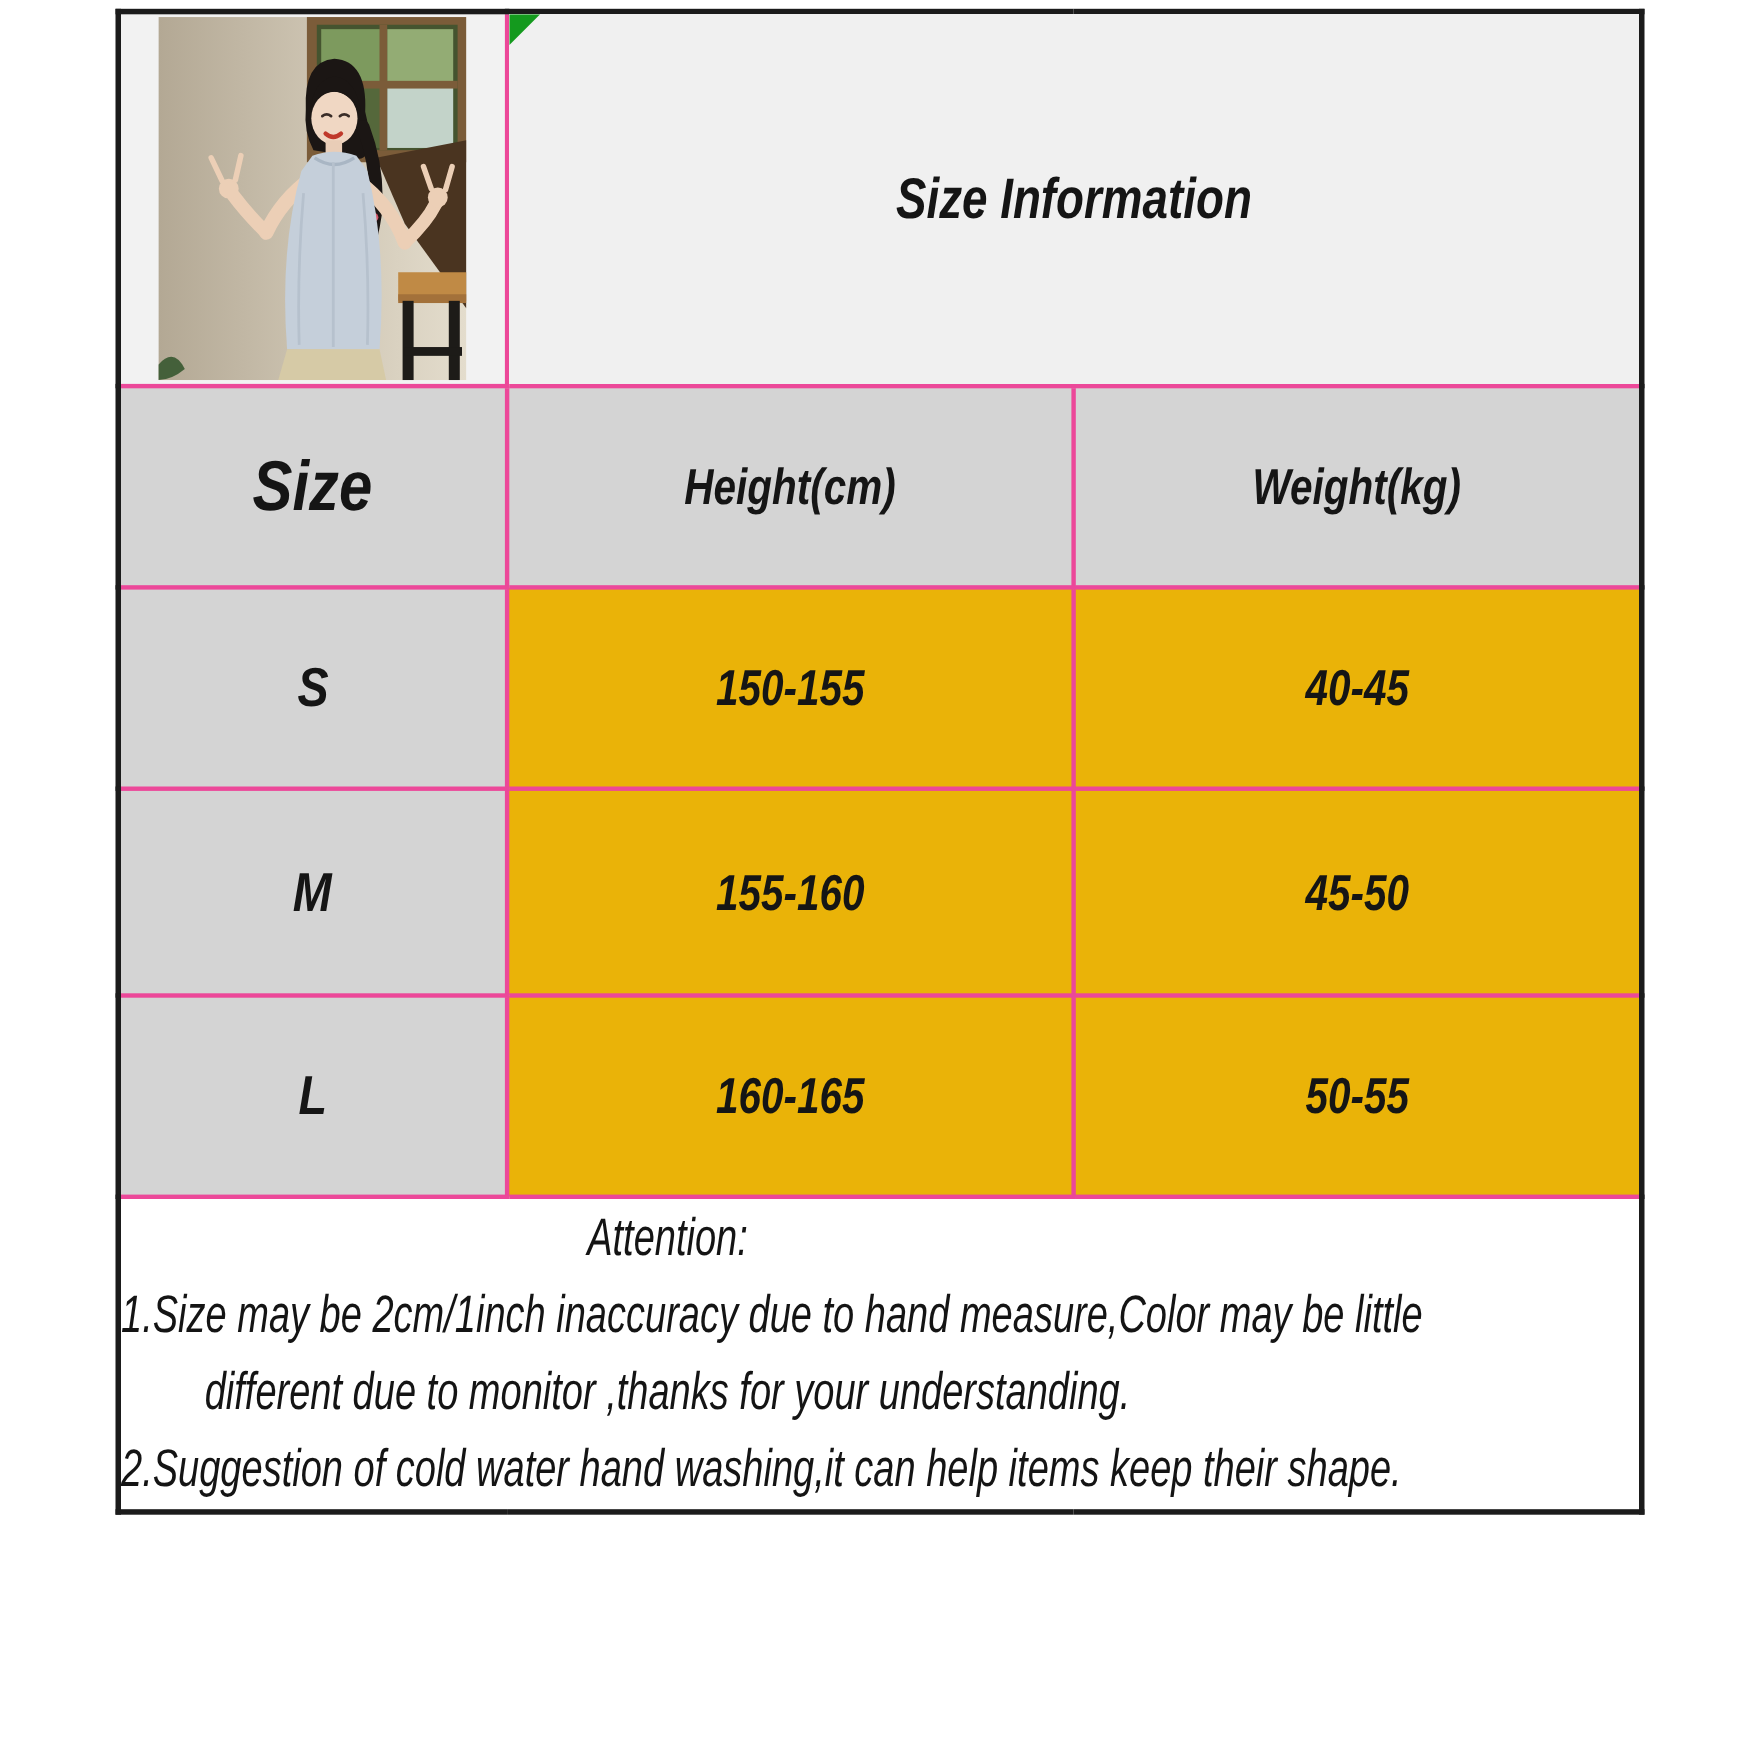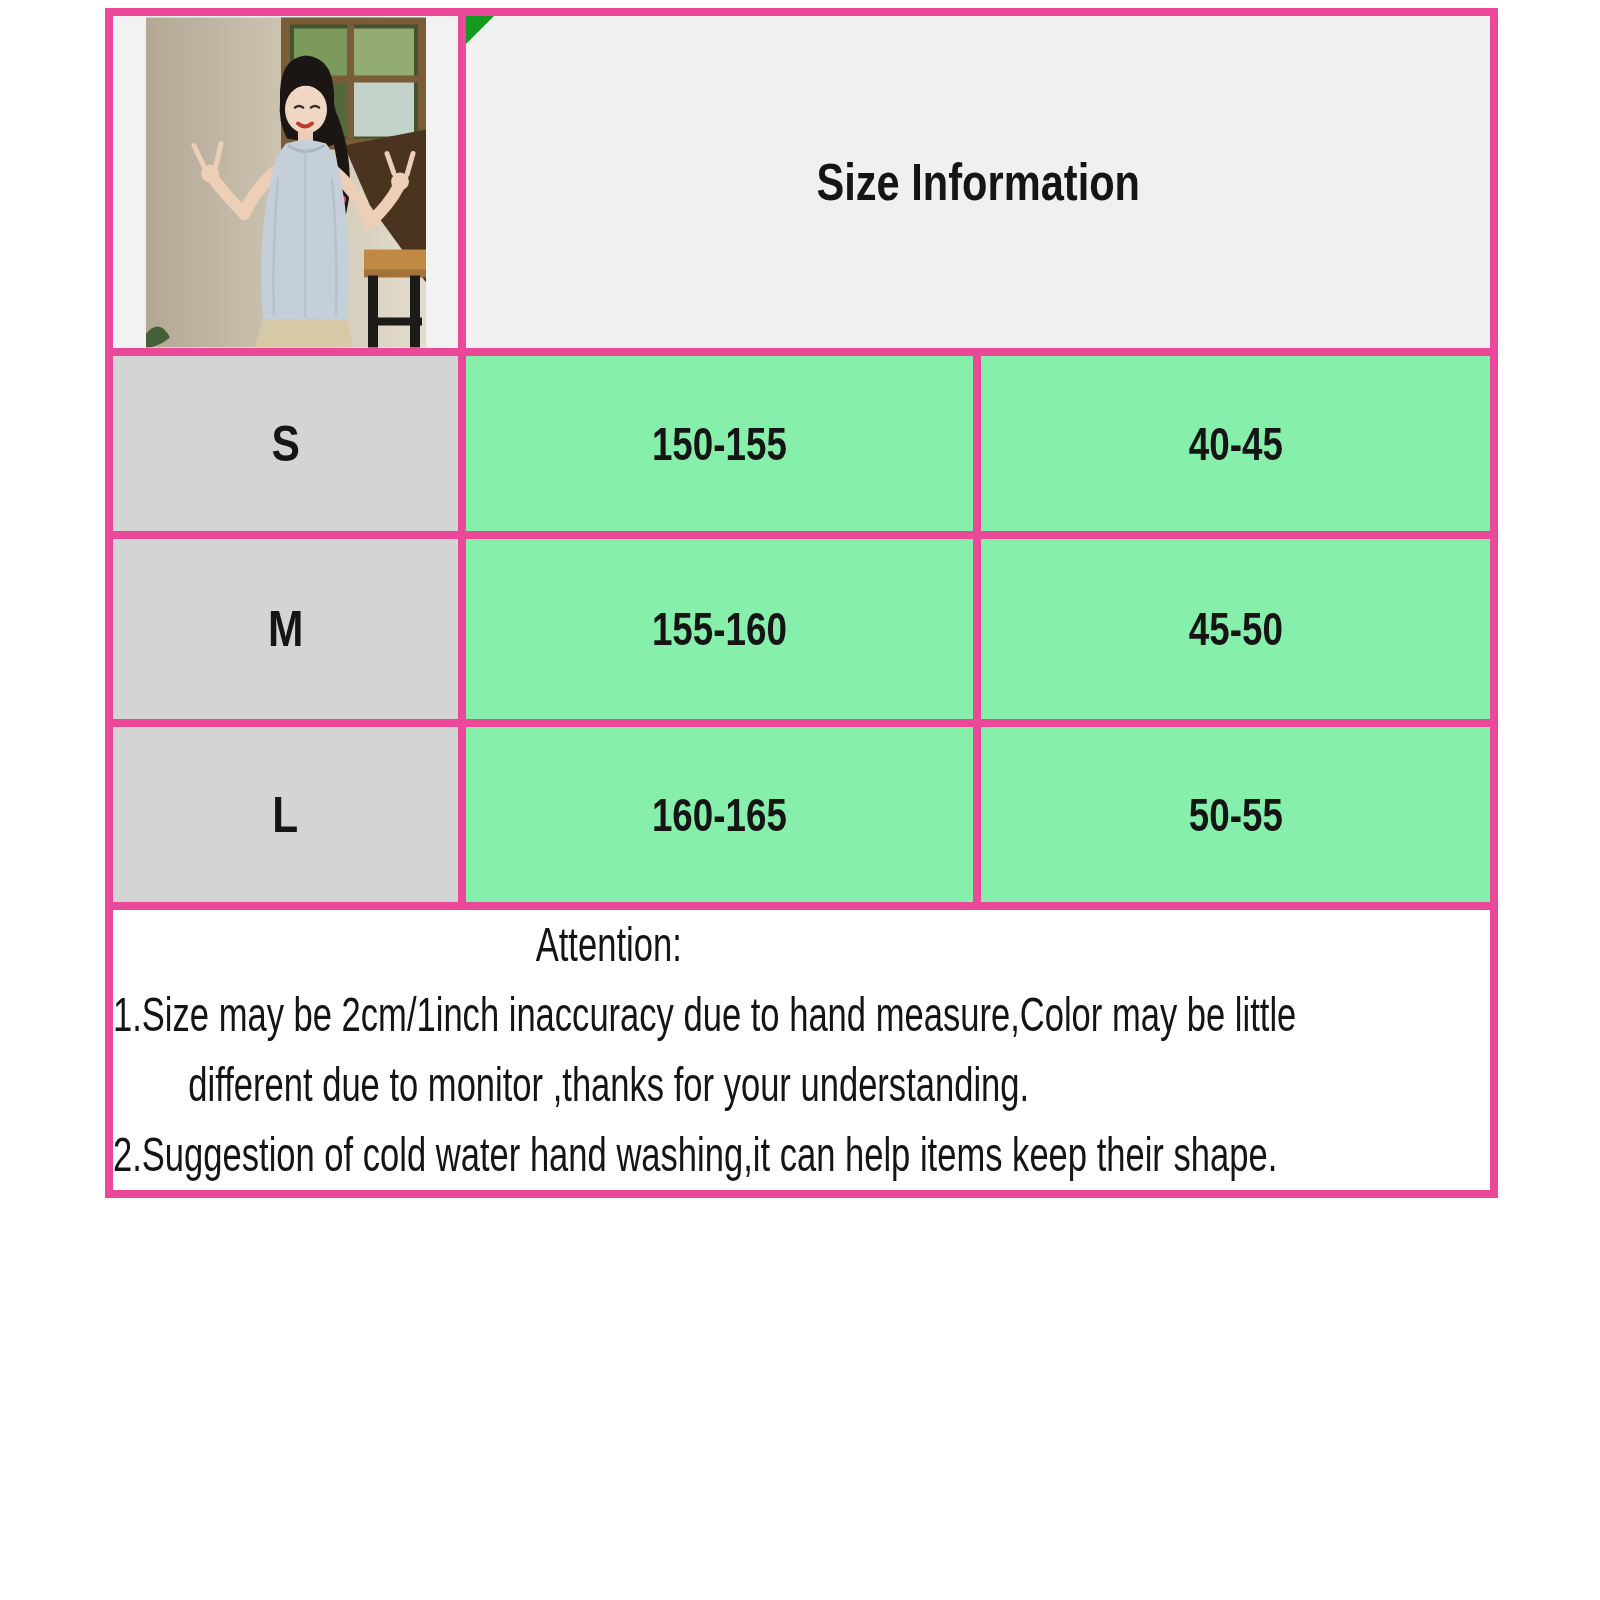--- a/index.html
+++ b/index.html
@@ -13,42 +13,43 @@
   .stage{position:absolute;left:0;top:0;width:1600px;height:1600px;background:#ffffff;}
 
   table.size-table{
     position:absolute;left:105px;top:8px;
     width:1385px;
     border-collapse:collapse;
     table-layout:fixed;
     border:5px solid #1b1b1b;
   }
   .size-table td,.size-table th{
-    border:8px solid #ec4899;
+    border:4px solid #ec4899;
     padding:0;
     text-align:center;
     vertical-align:middle;
     overflow:visible;
+    font-style:italic;
   }
   .r-photo{height:340px;}
   .r-head{height:183px;}
   .r-s{height:183px;}
   .r-m{height:188px;}
   .r-l{height:183px;}
   .r-xl{height:188px;}
   .r-attn{height:287px;}
 
   .photo-cell{background:#f2f2f2;vertical-align:top;}
   .photo-svg{display:block;margin:0 auto;width:280px;height:331px;}
 
   .title-cell{background:#f0f0f0;position:relative;}
   .flag-icon{position:absolute;left:0;top:0;display:block;}
 
   .head-row th{background:#d4d4d4;}
-  .data-row td{background:#86efac;}
+  .data-row td{background:#eab308;}
   td.size-col,th.size-col{background:#d4d4d4;}
 
   .txt{display:inline-block;font-weight:bold;white-space:nowrap;color:#151515;}
   .t-title{font-size:52px;transform:scaleX(0.80);}
   .t-sizehead{font-size:64px;transform:scaleX(0.85);}
   .t-colhead{font-size:46px;transform:scaleX(0.80);}
   .t-sizeletter{font-size:50px;transform:scaleX(0.85);}
   .t-val{font-size:46px;transform:scaleX(0.80);}
 
   .attn-cell{
@@ -150,20 +151,31 @@
         </svg>
       </td>
       <td class="title-cell" colspan="2">
         <svg class="flag-icon" width="28" height="28" viewBox="0 0 28 28">
           <polygon points="0,0 28,0 0,28" fill="#149a1e"></polygon>
         </svg>
         <span class="txt t-title">Size Information</span>
       </td>
     </tr>
 
+    <tr class="r-head head-row">
+      <th class="size-col">
+        <span class="txt t-sizehead">Size</span>
+      </th>
+      <th>
+        <span class="txt t-colhead">Height(cm)</span>
+      </th>
+      <th>
+        <span class="txt t-colhead">Weight(kg)</span>
+      </th>
+    </tr>
 
     <tr class="r-s data-row">
       <td class="size-col">
         <span class="txt t-sizeletter">S</span>
       </td>
       <td>
         <span class="txt t-val">150-155</span>
       </td>
       <td>
         <span class="txt t-val">40-45</span>

